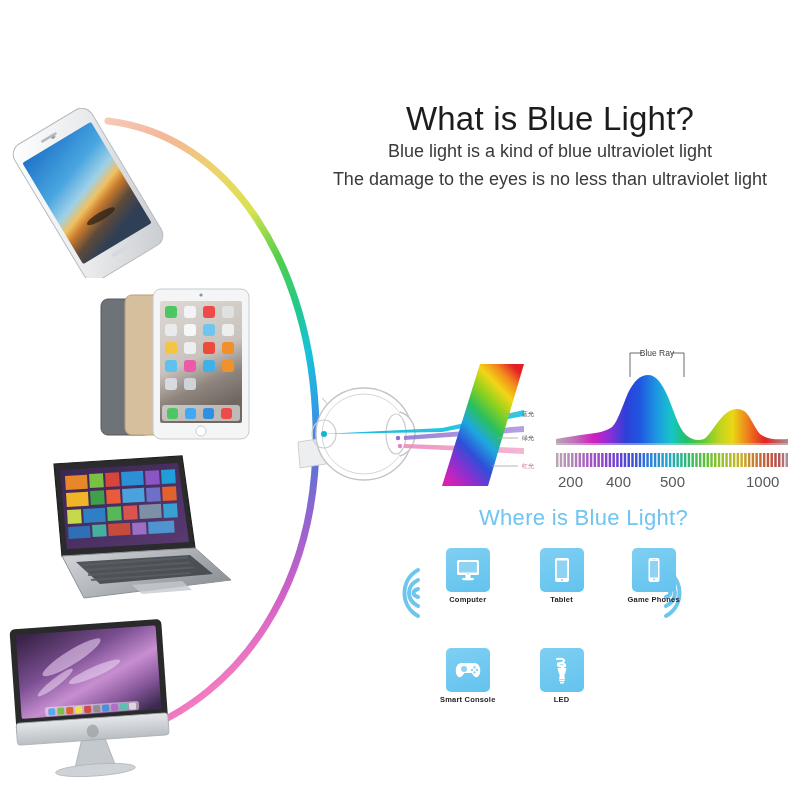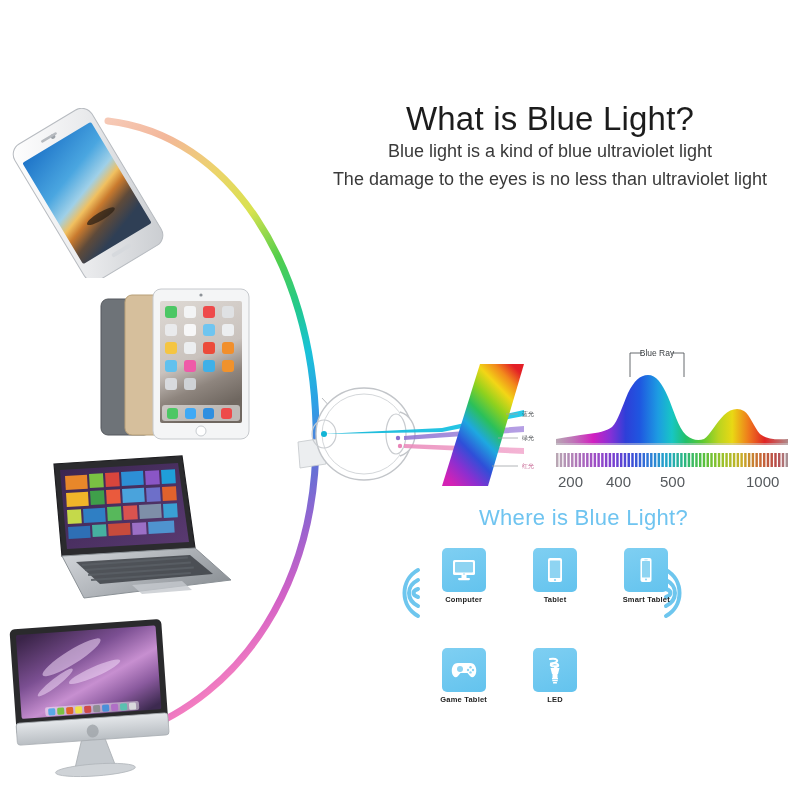--- a/index.html
+++ b/index.html
@@ -518,36 +518,36 @@
 
     <div class="icon-cell">
       <div class="icon-tile">
         <svg width="28" height="28" viewBox="0 0 28 28">
           <rect x="8.5" y="2" width="11" height="24" rx="2" fill="#fff"></rect>
           <rect x="10" y="5" width="8" height="16.5" rx="0.5" fill="#8ed4f2"></rect>
           <rect x="12.2" y="3.4" width="3.6" height="0.9" rx="0.45" fill="#8ed4f2"></rect>
           <circle cx="14" cy="23.6" r="1" fill="#8ed4f2"></circle>
         </svg>
       </div>
-      <div class="icon-label">Smart Tablet</div>
+      <div class="icon-label">Game Phones</div>
     </div>
 
     <div class="icon-cell">
       <div class="icon-tile">
         <svg width="30" height="30" viewBox="0 0 30 30">
           <path d="M 9 8 L 21 8 C 26 8, 28 13, 27 18 C 26.2 22, 23 23.5, 21 21 L 18.5 18 L 11.5 18 L 9 21
                    C 7 23.5, 3.8 22, 3 18 C 2 13, 4 8, 9 8 Z" fill="#fff"></path>
           <circle cx="11" cy="14" r="3" fill="#8ed4f2"></circle>
           <circle cx="21.5" cy="12.2" r="1.2" fill="#8ed4f2"></circle>
           <circle cx="24" cy="15" r="1.2" fill="#8ed4f2"></circle>
           <circle cx="21.5" cy="17.4" r="1.2" fill="#8ed4f2"></circle>
           <circle cx="19" cy="15" r="1.2" fill="#8ed4f2"></circle>
         </svg>
       </div>
-      <div class="icon-label">Game Tablet</div>
+      <div class="icon-label">Smart Console</div>
     </div>
 
     <div class="icon-cell">
       <div class="icon-tile">
         <svg width="28" height="30" viewBox="0 0 28 30">
           <g fill="none" stroke="#fff" stroke-width="2" stroke-linecap="round">
             <path d="M 9 4 C 16 3, 19 6, 13 8 C 7 10, 10 12, 17 11"></path>
             <path d="M 10 8.5 C 17 7.5, 20 10.5, 14 12.5"></path>
           </g>
           <path d="M 9.5 13 L 18.5 13 L 17 19 L 11 19 Z" fill="#fff"></path>

